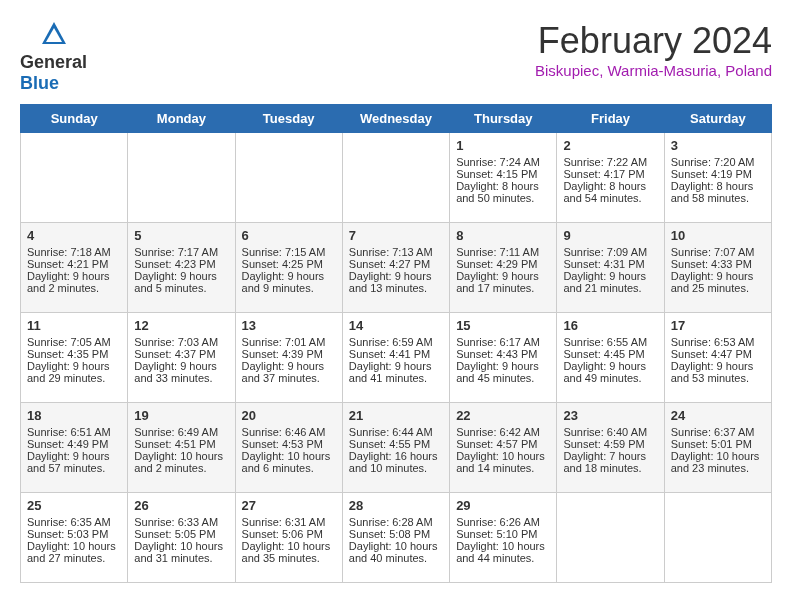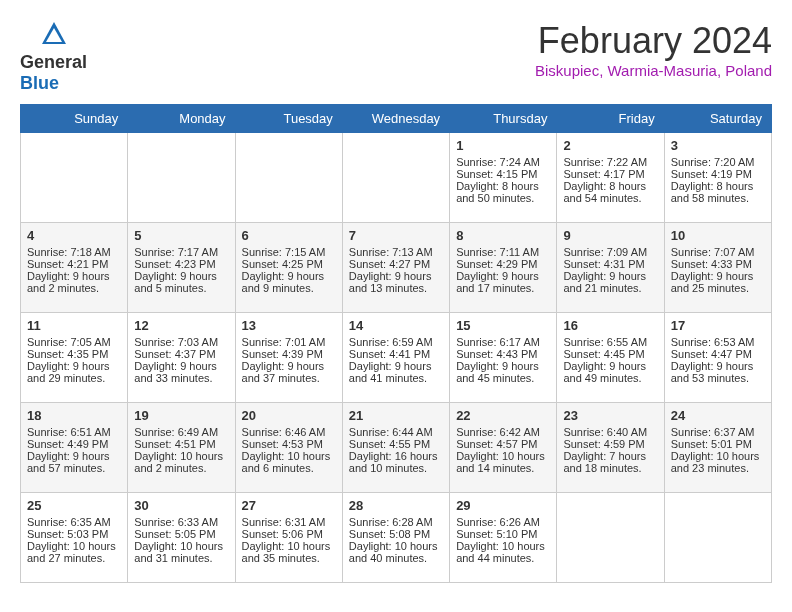--- a/index.html
+++ b/index.html
@@ -32,24 +32,24 @@
     .month-title { font-size: 36px; font-weight: normal; color: #333; }
     .location-title { font-size: 15px; color: #a21caf; }
     table {
       width: 100%;
       border-collapse: collapse;
       table-layout: fixed;
     }
     thead tr th {
       background-color: #2b6cb0;
       color: #fff;
-      text-align: right;
+      text-align: center;
       padding: 6px 9px;
       font-size: 13px;
-      font-weight: normal;
+      font-weight: bold;
       border: 1px solid #2b6cb0;
     }
     tbody tr td {
       border: 1px solid #ccc;
       vertical-align: top;
       padding: 5px 6px;
       font-size: 11px;
       color: #333;
       height: 90px;
       background: #fff;
@@ -205,21 +205,21 @@
         <td><span class="day-number">24</span>
 <span>Sunrise: 6:37 AM</span><br>
 <span>Sunset: 5:01 PM</span><br>
 <span>Daylight: 10 hours and 23 minutes.</span></td>
       </tr>
       <tr>
         <td><span class="day-number">25</span>
 <span>Sunrise: 6:35 AM</span><br>
 <span>Sunset: 5:03 PM</span><br>
 <span>Daylight: 10 hours and 27 minutes.</span></td>
-        <td><span class="day-number">30</span>
+        <td><span class="day-number">26</span>
 <span>Sunrise: 6:33 AM</span><br>
 <span>Sunset: 5:05 PM</span><br>
 <span>Daylight: 10 hours and 31 minutes.</span></td>
         <td><span class="day-number">27</span>
 <span>Sunrise: 6:31 AM</span><br>
 <span>Sunset: 5:06 PM</span><br>
 <span>Daylight: 10 hours and 35 minutes.</span></td>
         <td><span class="day-number">28</span>
 <span>Sunrise: 6:28 AM</span><br>
 <span>Sunset: 5:08 PM</span><br>

